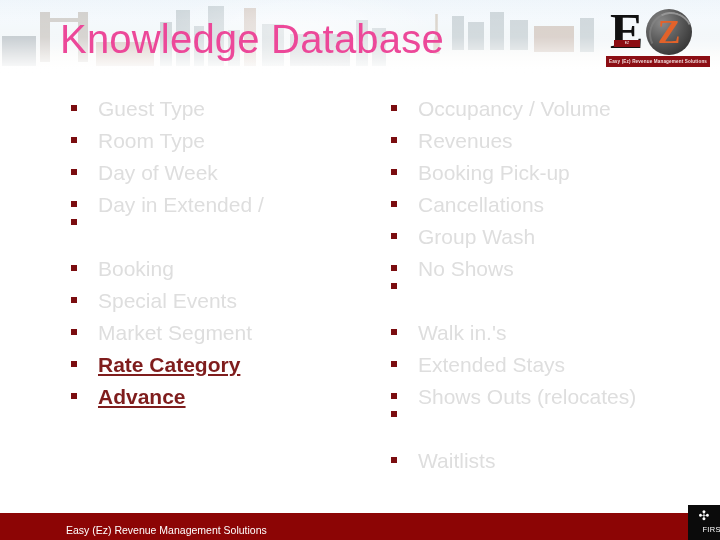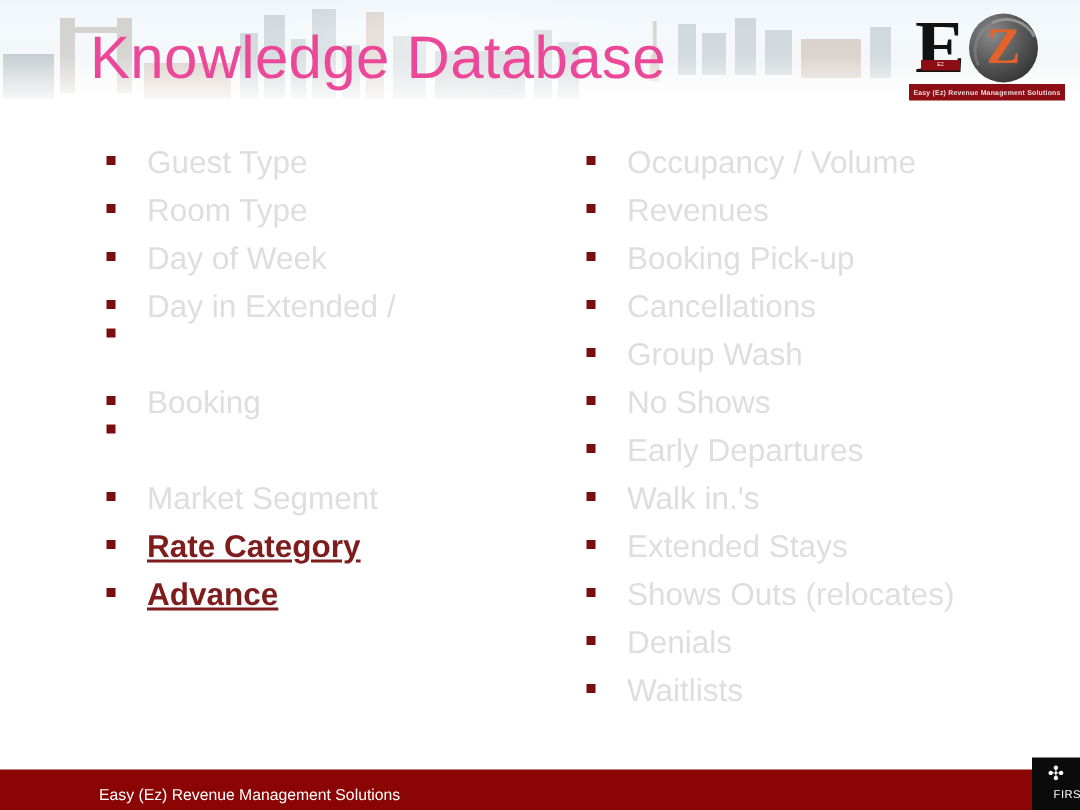--- a/index.html
+++ b/index.html
@@ -313,20 +313,21 @@
       </div>
       <div class="bullet-row">
         <span class="bullet-mark"></span>
       </div>
       <div class="bullet-row">
         <span class="bullet-mark"></span>
         <span class="bullet-text">Booking</span>
       </div>
       <div class="bullet-row">
         <span class="bullet-mark"></span>
+        <span class="bullet-text">Special Events</span>
       </div>
       <div class="bullet-row">
         <span class="bullet-mark"></span>
         <span class="bullet-text">Market Segment</span>
       </div>
       <div class="bullet-row highlight">
         <span class="bullet-mark"></span>
         <span class="bullet-text">Rate Category</span>
       </div>
       <div class="bullet-row highlight">
@@ -354,37 +355,35 @@
       <div class="bullet-row">
         <span class="bullet-mark"></span>
         <span class="bullet-text">Group Wash</span>
       </div>
       <div class="bullet-row">
         <span class="bullet-mark"></span>
         <span class="bullet-text">No Shows</span>
       </div>
       <div class="bullet-row">
         <span class="bullet-mark"></span>
-        <span class="bullet-text">Early Departures</span>
       </div>
       <div class="bullet-row">
         <span class="bullet-mark"></span>
         <span class="bullet-text">Walk in.'s</span>
       </div>
       <div class="bullet-row">
         <span class="bullet-mark"></span>
         <span class="bullet-text">Extended Stays</span>
       </div>
       <div class="bullet-row">
         <span class="bullet-mark"></span>
         <span class="bullet-text">Shows Outs (relocates)</span>
       </div>
       <div class="bullet-row">
         <span class="bullet-mark"></span>
-        <span class="bullet-text">Denials</span>
       </div>
       <div class="bullet-row">
         <span class="bullet-mark"></span>
         <span class="bullet-text">Waitlists</span>
       </div>
     </div>
 </div>
 
 <div class="footer">
   <div class="footer-text">Easy (Ez) Revenue Management Solutions</div>

